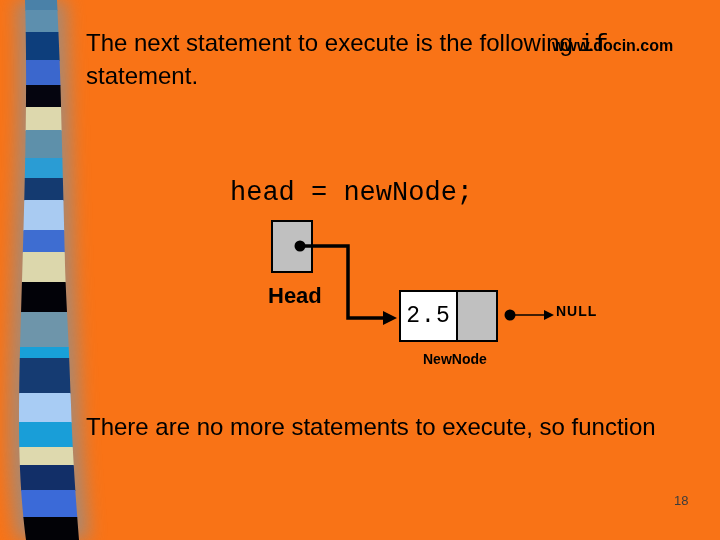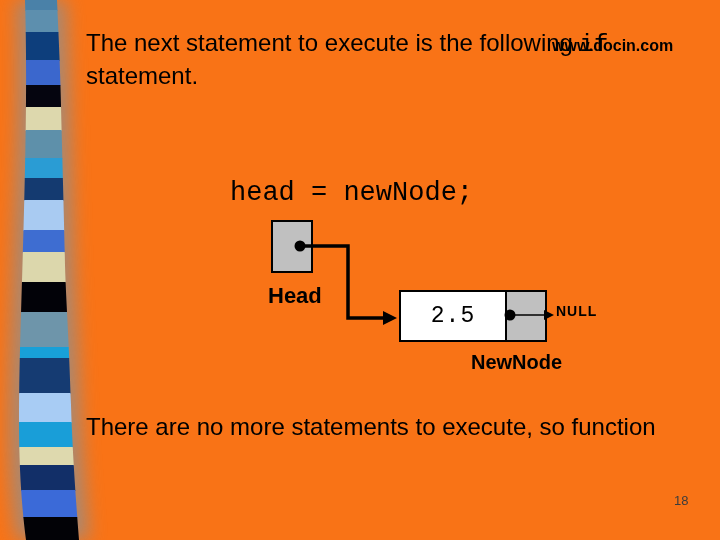--- a/index.html
+++ b/index.html
@@ -58,21 +58,21 @@
   .head-box {
     position: absolute;
     left: 271px; top: 220px;
     width: 42px; height: 53px;
     background: #c0c0c0;
     border: 2px solid #000;
   }
   .node-box {
     position: absolute;
     left: 399px; top: 290px;
-    width: 148px; height: 52px;
+    width: 99px; height: 52px;
     border: 2px solid #000;
     background: #ffffff;
     display: flex;
   }
   .node-data {
     flex: 1;
     display: flex;
     align-items: center;
     justify-content: center;
     font-family: "Liberation Mono", "DejaVu Sans Mono", monospace;
@@ -85,21 +85,21 @@
     border-left: 2px solid #000;
   }
   .lbl-mono-bold {
     position: absolute;
     font-family: Liberation Sans, sans-serif;
     font-weight: bold;
     color: #000;
     white-space: nowrap;
   }
   .head-label { left: 268px; top: 283px; font-size: 22px; }
-  .newnode-label { left: 423px; top: 351px; font-size: 20px; margin-left: 48px; }
+  .newnode-label { left: 423px; top: 351px; font-size: 14px; }
   .null-label {
     position: absolute;
     left: 556px; top: 303px;
     font-family: "Liberation Sans", sans-serif;
     font-weight: bold;
     font-size: 14px;
     letter-spacing: 1px;
   }
   #diagram-arrows {
     position: absolute;

